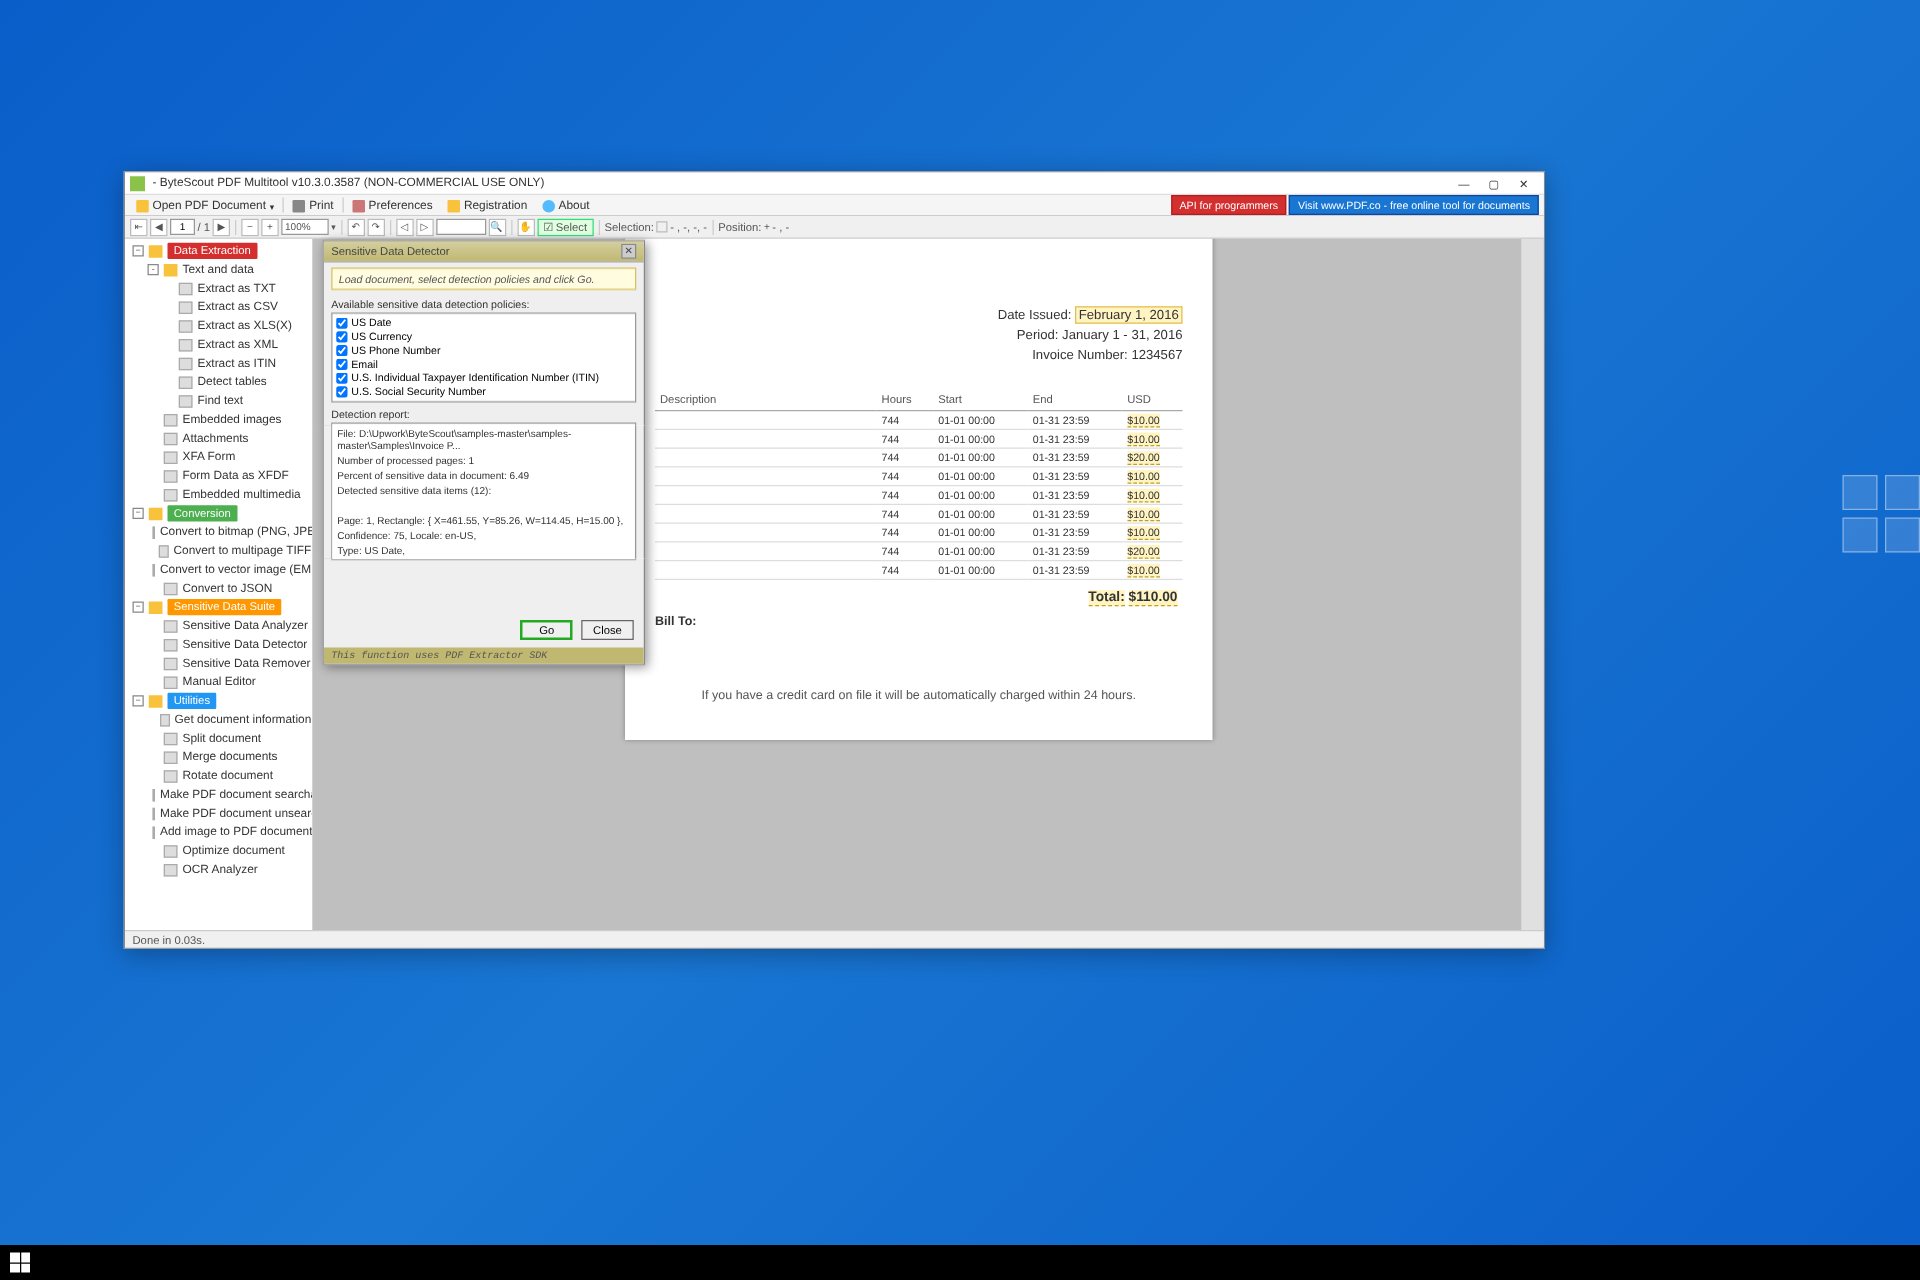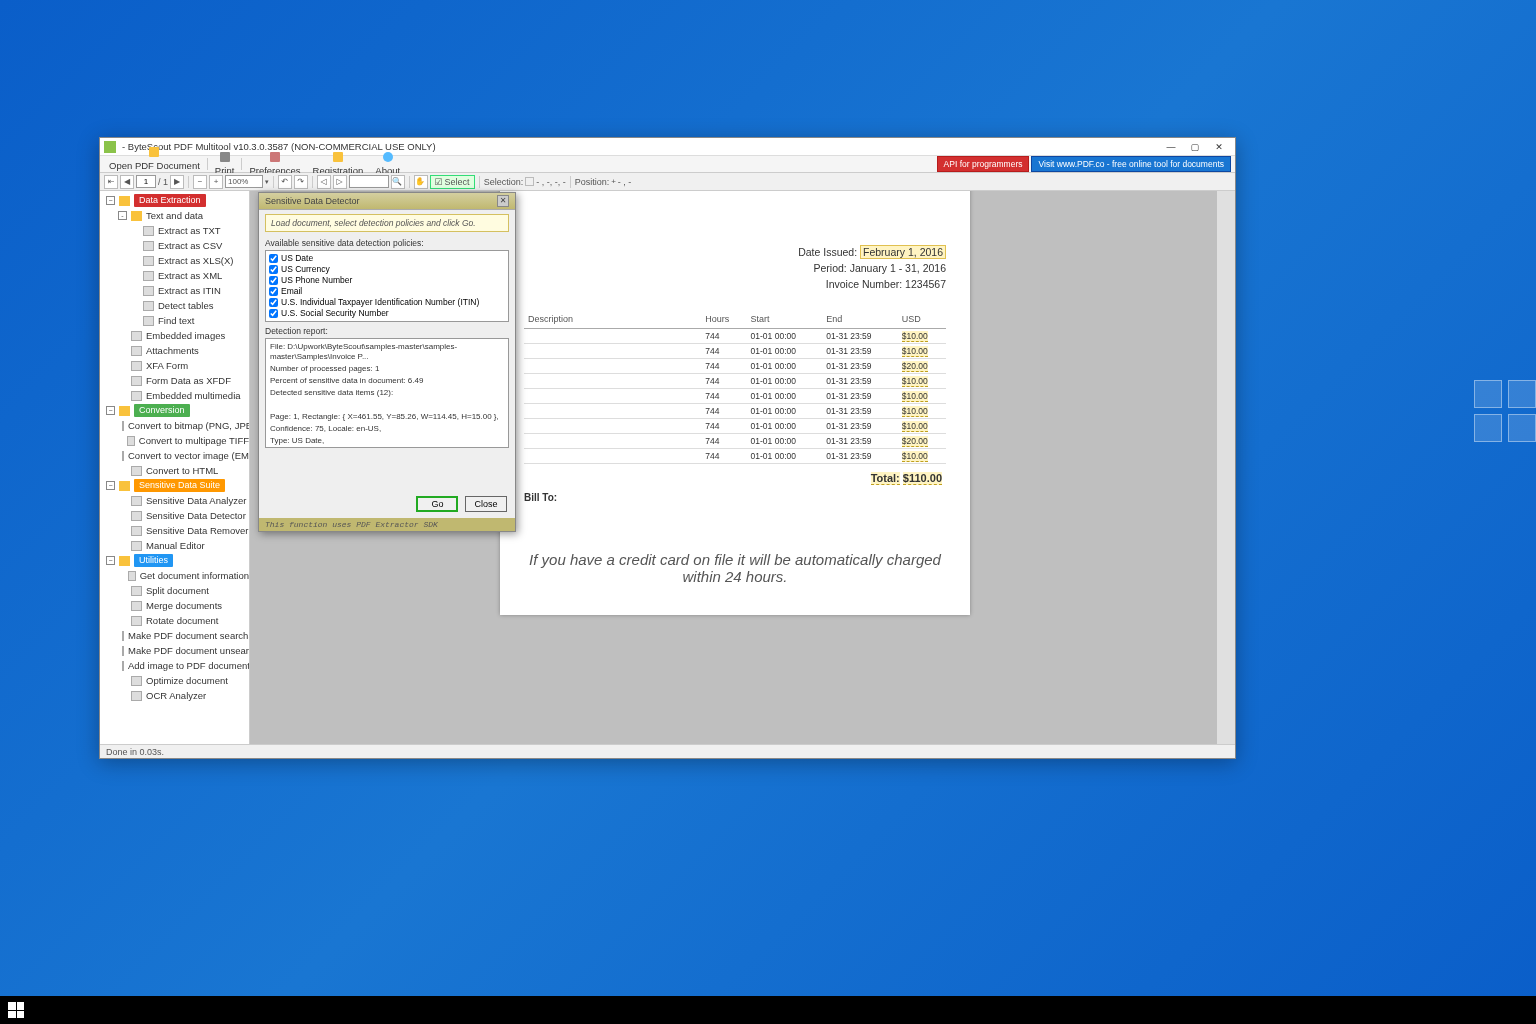--- a/index.html
+++ b/index.html
@@ -9,21 +9,21 @@
 .taskbar { position:absolute; bottom:0; left:0; right:0; height:28px; background:#000; display:flex; align-items:center; padding:0 8px; }
 .taskbar .start { width:16px; height:16px; display:grid; grid-template-columns:1fr 1fr; gap:1px; }
 .taskbar .start div { background:#fff; }
 .app { position:absolute; left:99px; top:137px; width:1137px; height:622px; background:#fff; border:1px solid #888; box-shadow:0 4px 20px rgba(0,0,0,0.3); display:flex; flex-direction:column; }
 .titlebar { height:18px; background:#fff; display:flex; align-items:center; font-size:9.5px; padding:0 4px; border-bottom:1px solid #ddd; }
 .titlebar .icon { width:12px; height:12px; background:#8bc34a; margin-right:6px; }
 .titlebar .title { flex:1; color:#333; }
 .titlebar .wbtns { display:flex; }
 .titlebar .wbtns span { width:24px; text-align:center; font-size:9px; color:#333; cursor:default; }
 .menubar { height:17px; background:#f5f5f5; display:flex; align-items:center; font-size:9.5px; padding:0 4px; gap:2px; border-bottom:1px solid #ccc; }
-.menubar .mbtn { display:flex; align-items:center; gap:3px; padding:0 5px; color:#333;flex-direction:column; }
+.menubar .mbtn { display:flex; align-items:flex-end; gap:3px; padding:0 5px; color:#333; }
 .menubar .mbtn .ic { width:10px; height:10px; display:inline-block; }
 .ic-folder { background:#f9c23c; border-radius:1px; }
 .ic-print { background:#888; border-radius:1px; }
 .ic-pref { background:#c77; border-radius:1px; }
 .ic-reg { background:#f9c23c; border-radius:1px; }
 .ic-about { background:#5bf; border-radius:50%; }
 .menubar .sep { width:1px; height:12px; background:#ccc; }
 .menubar .spacer { flex:1; }
 .menubar .redbtn { background:#d32f2f; color:#fff; padding:2px 6px; font-size:8.5px; border:1px solid #b71c1c; }
 .menubar .bluebtn { background:#1976d2; color:#fff; padding:2px 6px; font-size:8.5px; border:1px solid #0d47a1; }
@@ -54,21 +54,21 @@
 .page .hdr { text-align:right; margin-bottom:18px; font-size:10.5px; line-height:1.5; }
 .page .hdr .hl { background:#fff4c2; border:1px solid #e0c050; padding:0 2px; }
 .page table { width:100%; border-collapse:collapse; font-size:9px; }
 .page th { text-align:left; font-weight:normal; color:#555; padding:4px 4px; border-bottom:1px solid #aaa; }
 .page td { padding:2px 4px; border-bottom:1px solid #ddd; font-size:8.5px; }
 .page td.usd { color:#333; }
 .page td.usd span { background:#fff4c2; border-bottom:1px dashed #c0a020; }
 .page .total { text-align:right; font-weight:bold; font-size:11px; padding:8px 4px 0; }
 .page .total span { background:#fff4c2; border-bottom:1px dashed #c0a020; }
 .page .billto { margin-top:8px; font-weight:bold; font-size:10px; }
-.page .cc { text-align:center; margin-top:48px; font-size:15px; color:#555;font-style:italic; }
+.page .cc { text-align:center; margin-top:48px; font-size:10px; color:#555; }
 .rscroll { width:18px; background:#e0e0e0; }
 .dialog { position:absolute; left:158px; top:54px; width:258px; background:#efefef; border:1px solid #888; box-shadow:2px 2px 8px rgba(0,0,0,0.4); font-size:9px; }
 .dialog .dtitle { background:linear-gradient(#d4cfa0,#c0b870); padding:2px 6px; font-size:9px; color:#444; border-bottom:1px solid #aaa; display:flex; justify-content:space-between; align-items:center; }
 .dialog .dtitle .x { width:12px; height:12px; background:#ccc; border:1px solid #888; text-align:center; line-height:10px; font-size:8px; }
 .dialog .dbody { padding:4px 6px; }
 .dialog .hint { background:#fffce0; border:1px solid #d4c060; padding:3px 5px; font-size:8.5px; color:#555; font-style:italic; margin-bottom:6px; }
 .dialog .lbl { font-size:8.5px; color:#333; margin:2px 0; }
 .dialog .policies { border:1px solid #999; background:#fff; padding:2px 3px; margin-bottom:4px; }
 .dialog .policies label { display:flex; align-items:center; gap:3px; font-size:8.5px; line-height:11px; }
 .dialog .policies input { width:9px; height:9px; }
@@ -247,21 +247,21 @@
           <span>Convert to multipage TIFF</span>
         </div>
         <div class="tree-item i1">
           <span class="exp none"></span>
           <span class="tic tic-file"></span>
           <span>Convert to vector image (EMF)</span>
         </div>
         <div class="tree-item i1">
           <span class="exp none"></span>
           <span class="tic tic-file"></span>
-          <span>Convert to HTML</span>
+          <span>Convert to JSON</span>
         </div>
         <div class="tree-item">
           <span class="exp">−</span>
           <span class="tic tic-folder"></span>
           <span class="badge orange">Sensitive Data Suite</span>
         </div>
         <div class="tree-item i1">
           <span class="exp none"></span>
           <span class="tic tic-file"></span>
           <span>Sensitive Data Analyzer</span>

